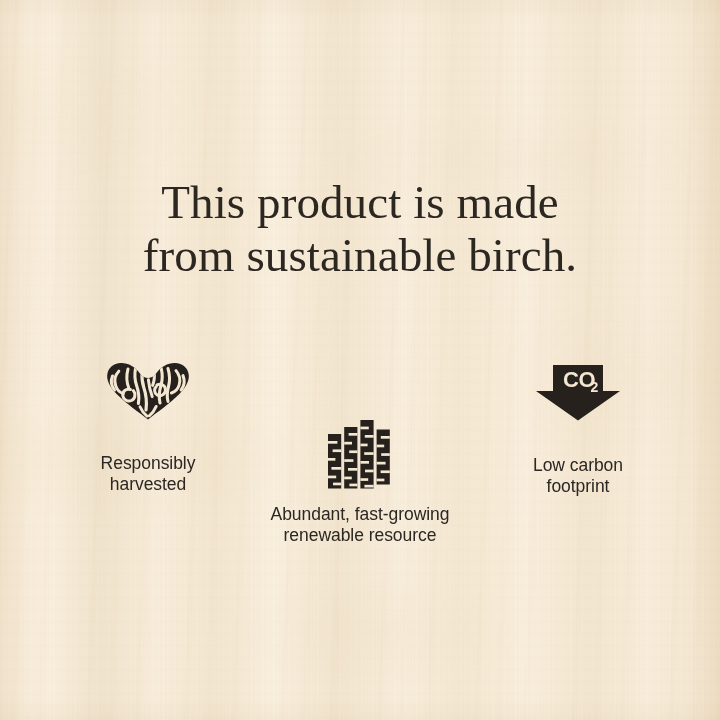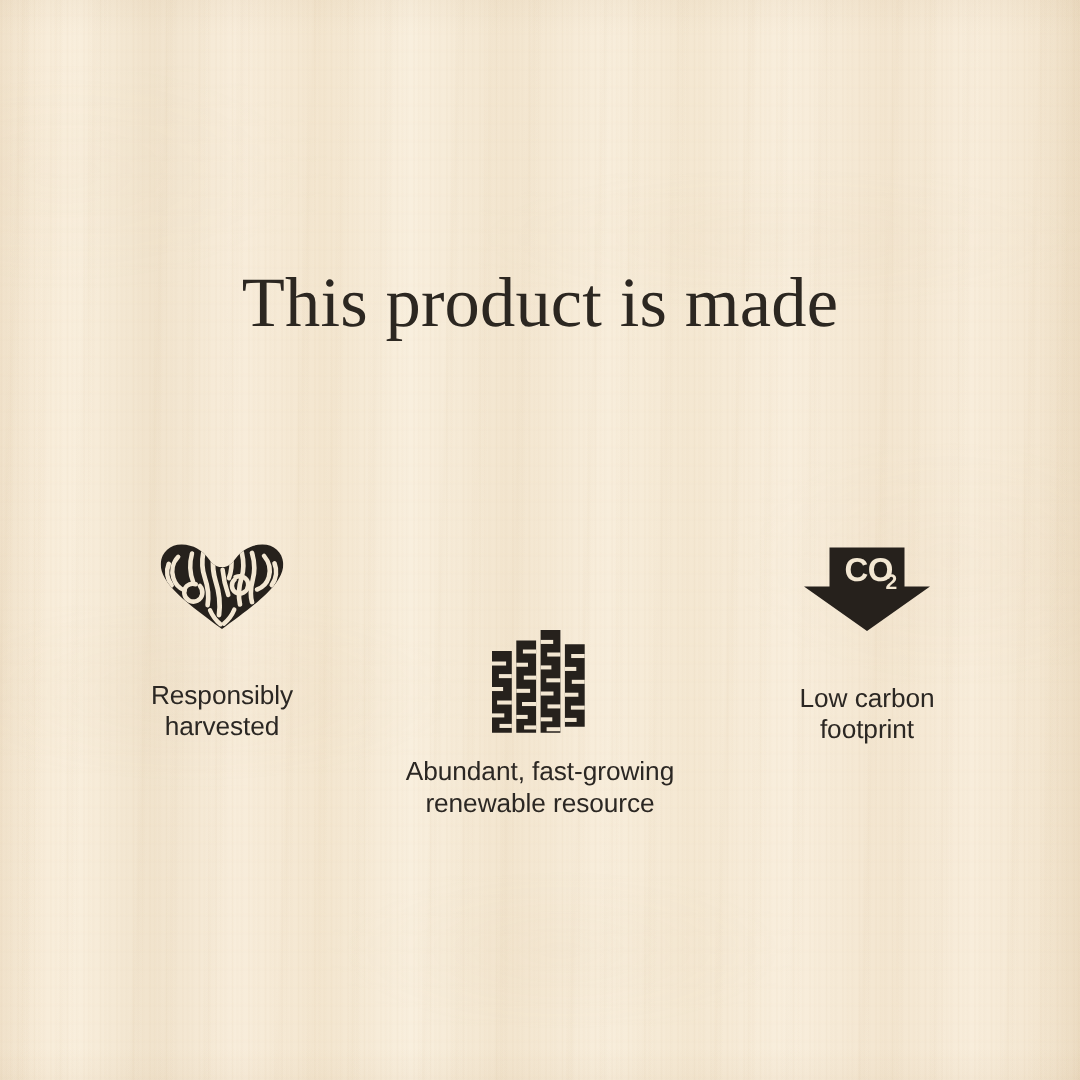--- a/index.html
+++ b/index.html
@@ -182,20 +182,21 @@
 <div class="stage">
 
   <div class="wood-base"></div>
   <div class="wood-fibre"></div>
   <div class="wood-streak"></div>
   <div class="wood-mottle"></div>
   <div class="wood-vignette"></div>
 
   <div class="headline">
     <span class="ln">This product is made</span>
+    <span class="ln">from sustainable birch.</span>
   </div>
 
   <div class="features">
 
     <div class="feature feature--harvest">
       <div class="icon-wrap">
         <svg width="84" height="58" viewBox="0 0 84 58" aria-hidden="true">
           <defs>
             <clipPath id="heartClip">
               <path d="M42 57.4

